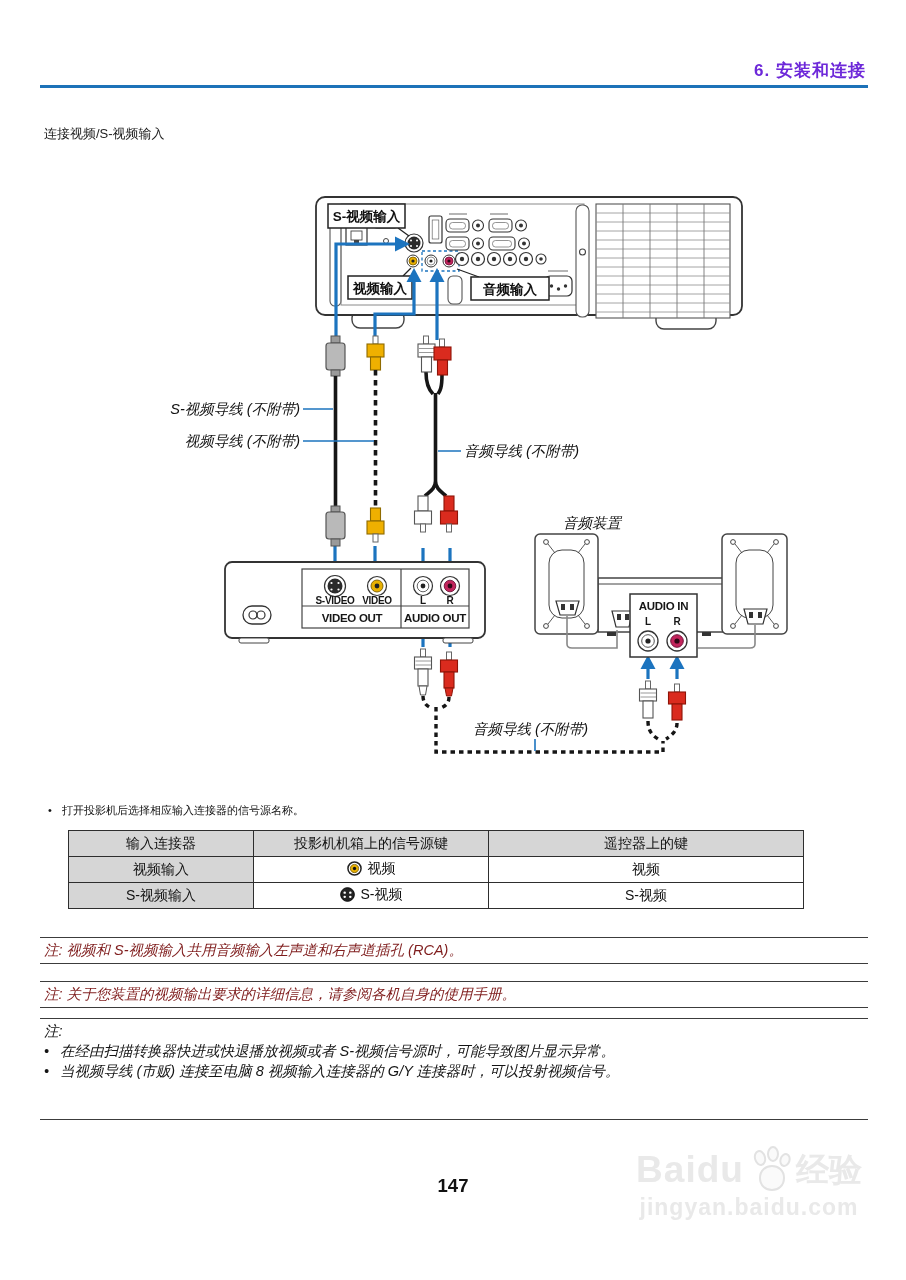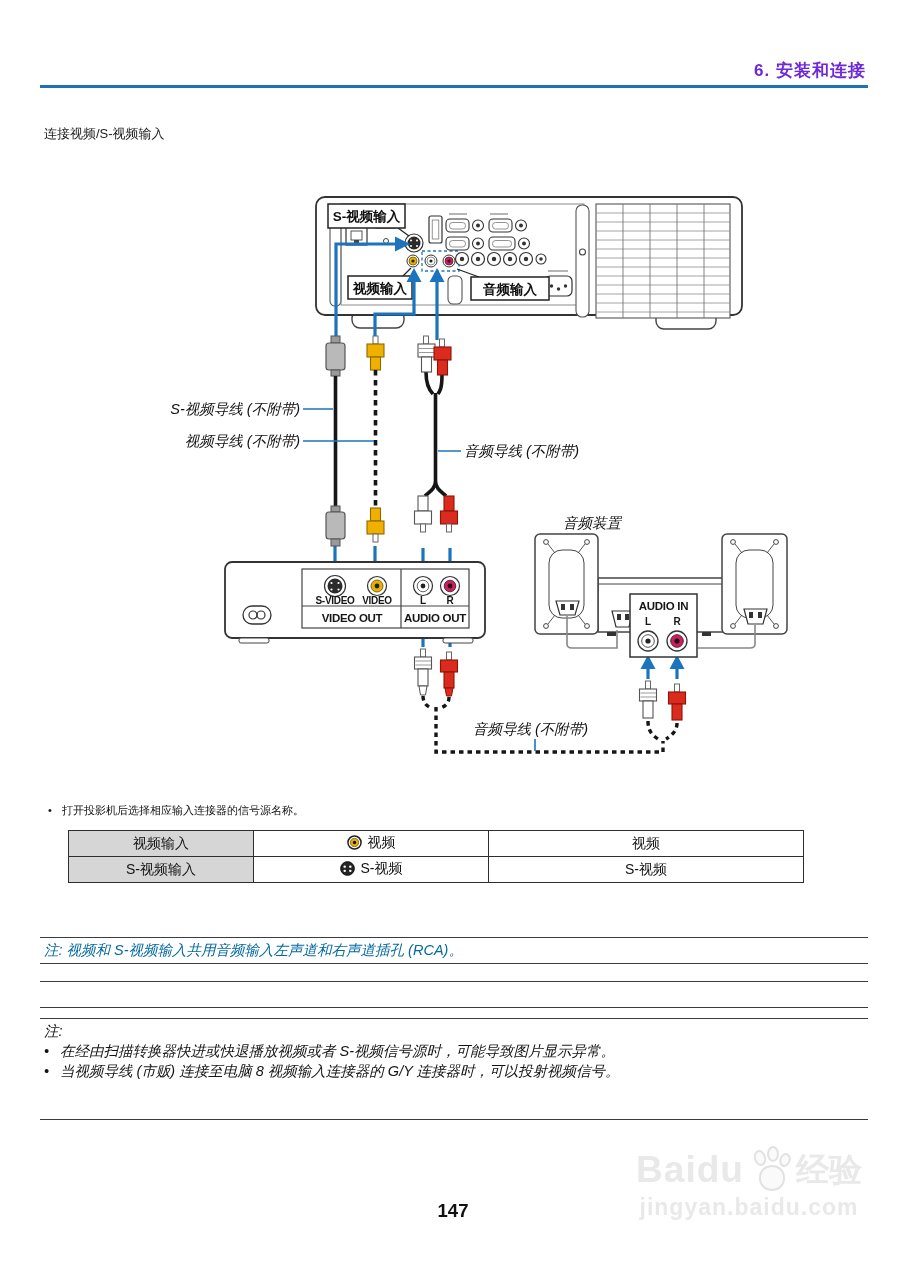--- a/index.html
+++ b/index.html
@@ -20,27 +20,27 @@
   table.signal { position:absolute; left:68px; top:830px; width:735px; border-collapse:collapse; table-layout:fixed;}
   table.signal th, table.signal td {
     border:1.3px solid #2e2e2e; height:25px; font-size:14px; font-weight:normal;
     text-align:center; vertical-align:middle; padding:0 4px;
   }
   table.signal th { background:#d6d6d6; }
   td.rowhead { background:#d6d6d6; }
   .cell-icon { display:inline-flex; align-items:center; justify-content:center; gap:6px; }
 
   .rule { left:40px; width:828px; height:1.4px; background:#3c3c3c; }
-  .note-text { left:44px; width:820px; font-style:italic; font-size:14.5px; line-height:20px; color:#0369a1;}
+  .note-text { left:44px; width:820px; font-style:italic; font-size:14.5px; line-height:20px; color:#7f1d1d;}
   .note-block { left:44px; width:816px; font-style:italic; font-size:14.5px; line-height:20px; color:#141414;}
   .note-bullet-line { display:flex; }
   .note-bullet-line .b { width:16px; flex:0 0 16px; }
   .note-cont { padding-left:16px; }
 
-  .page-number { left:0; width:906px; top:1200px; text-align:center; font-weight:bold; font-size:18.5px; }
+  .page-number { left:0; width:906px; top:1175px; text-align:center; font-weight:bold; font-size:18.5px; }
 
   .watermark { left:596px; top:1146px; width:306px; color:#e9e9e9; text-align:center; }
   .wm-row { display:flex; align-items:center; justify-content:center; gap:2px; }
   .wm-baidu { font-size:37px; font-weight:bold; letter-spacing:1px; }
   .wm-cn { font-size:33px; font-weight:bold; }
   .wm-url { font-size:23px; font-weight:bold; margin-top:0px; letter-spacing:1px;}
 
   svg text { font-family:"Liberation Sans", sans-serif; }
   .callout-t { font-size:13.5px; font-weight:600; fill:#111; }
   .dlabel { font-style:italic; font-size:14.5px; fill:#111; }
@@ -361,20 +361,25 @@
     <span class="bullet">•</span><span>打开投影机后选择相应输入连接器的信号源名称。</span>
   </div>
 
   <table class="signal">
     <colgroup>
         <col style="width:185px">
         <col style="width:235px">
         <col style="width:315px">
       </colgroup>
     <tbody>
+        <tr>
+      <th>输入连接器</th>
+      <th>投影机机箱上的信号源键</th>
+      <th>遥控器上的键</th>
+    </tr>
     <tr>
       <td class="rowhead">视频输入</td>
       <td>
         <span class="cell-icon">
           <svg width="15" height="15" viewBox="0 0 16 16">
             <circle cx="8" cy="8" r="7" fill="#fff" stroke="#222" stroke-width="1.6"></circle>
             <circle cx="8" cy="8" r="4.4" fill="#e8b000" stroke="#6b5000" stroke-width="0.8"></circle>
             <circle cx="8" cy="8" r="1.8" fill="#111"></circle>
           </svg>
           <span>视频</span>
@@ -399,20 +404,21 @@
       <td>S-视频</td>
     </tr>
   </tbody>
     </table>
 
   <div class="abs rule" style="top:937px"></div>
   <div class="abs note-text" style="top:940px">注: 视频和 S-视频输入共用音频输入左声道和右声道插孔 (RCA)。</div>
   <div class="abs rule" style="top:963px"></div>
 
   <div class="abs rule" style="top:981px"></div>
+  <div class="abs note-text" style="top:984px">注: 关于您装置的视频输出要求的详细信息，请参阅各机自身的使用手册。</div>
   <div class="abs rule" style="top:1007px"></div>
 
   <div class="abs rule" style="top:1018px"></div>
   <div class="abs note-block" style="top:1021px">
     <div>注:</div>
     <div class="note-bullet-line">
       <span class="b">•</span>
       <span>在经由扫描转换器快进或快退播放视频或者 S-视频信号源时，可能导致图片显示异常。</span>
     </div>
     <div class="note-bullet-line">

